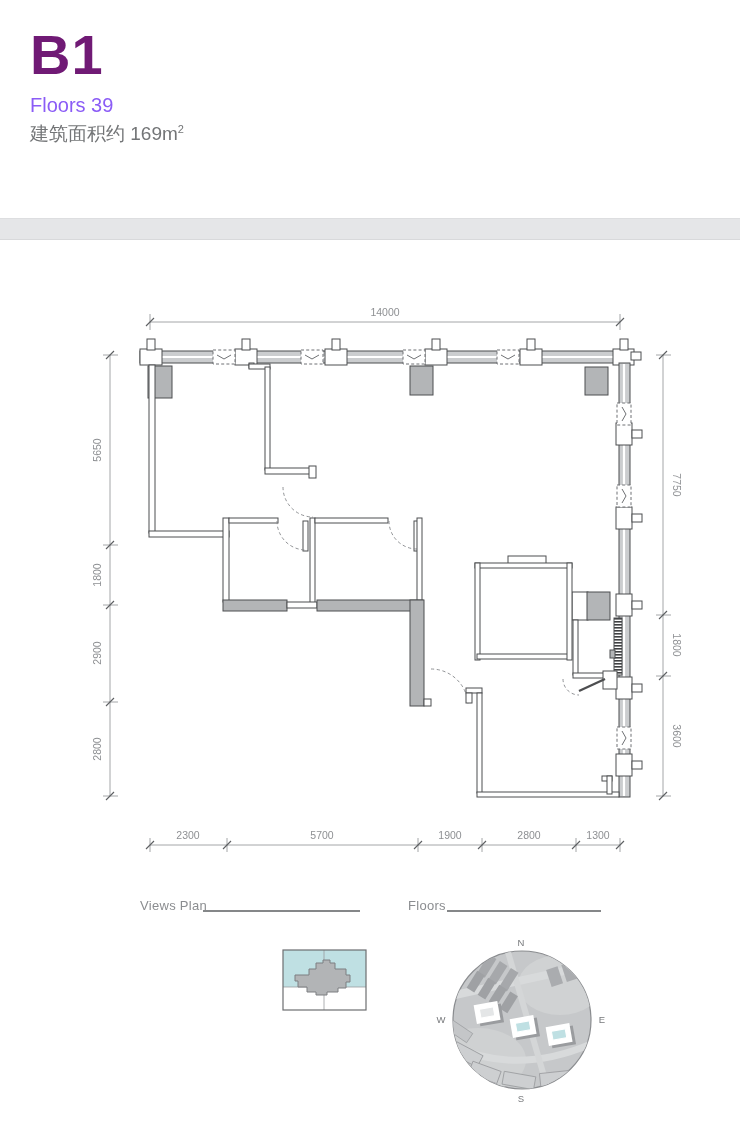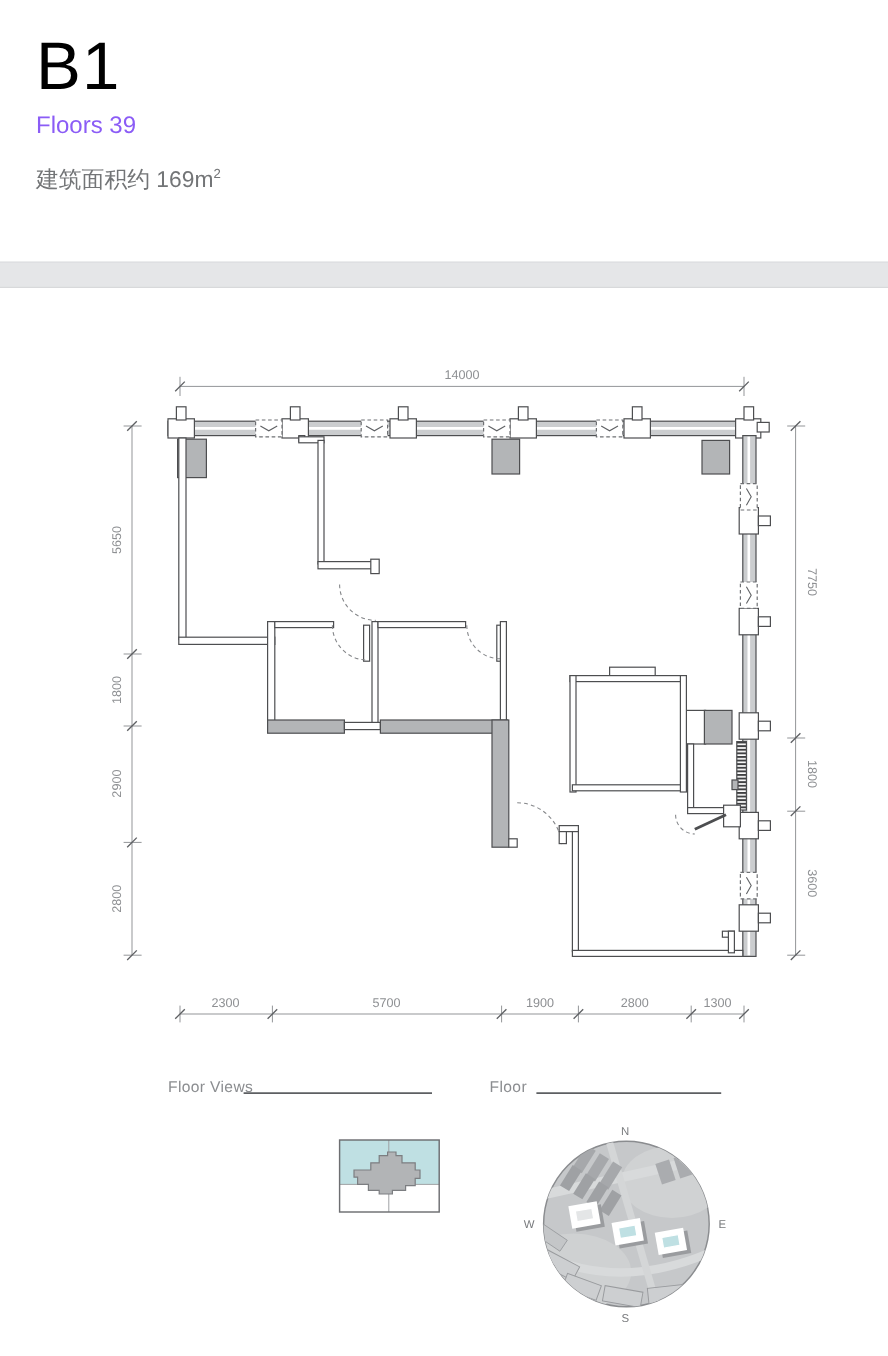--- a/index.html
+++ b/index.html
@@ -3,23 +3,23 @@
 <meta charset="utf-8">
 <style>
   :root{
     --accent-teal:#bfe0e3; --wall-gray:#b3b5b7; --line-dark:#4d4e50;
     --dim-gray:#8e9093; --divider-band:#e5e6e8; --text-gray:#717376;
   }
   html,body{margin:0;padding:0;}
   body{width:740px;height:1130px;position:relative;background:#fff;overflow:hidden;
        font-family:"Liberation Sans", sans-serif;}
   .header{position:absolute;left:30px;top:24px;z-index:2;color:var(--text-gray);}
-  .unit-title{font-size:56px;font-weight:400;letter-spacing:1px;line-height:1.1;color:#000000;}
+  .unit-title{font-size:56px;font-weight:700;letter-spacing:1px;line-height:1.1;color:#701a75;}
   .floors-label{font-size:20px;margin-top:8px;color:#8b5cf6;}
-  .area-label{font-size:19px;margin-top:20px;color:#737577;}
+  .area-label{font-size:19px;margin-top:4px;color:#737577;}
   .area-label sup{font-size:11px;}
   .divider{position:absolute;left:0;top:218px;width:740px;height:20px;
            background:var(--divider-band);border-top:1px solid #dddee0;border-bottom:1px solid #d8d9db;}
   .plan-svg{position:absolute;left:0;top:0;z-index:1;}
   .footer-label{position:absolute;z-index:2;font-size:13px;color:#8b8d90;letter-spacing:.3px;}
   #fp-label{left:140px;top:898px;}
   #vw-label{left:408px;top:898px;}
   .w2{fill:#fff;stroke:var(--line-dark);stroke-width:1;}
   .po{fill:var(--wall-gray);stroke:var(--line-dark);stroke-width:1;}
   .band{fill:#cbcdcf;stroke:var(--line-dark);stroke-width:1;}
@@ -37,22 +37,22 @@
 <body>
 
 <div class="header">
   <div class="unit-title">B1</div>
   <div class="floors-label">Floors 39</div>
   <div class="area-label"><span>建筑面积约 169m</span><sup>2</sup></div>
 </div>
 
 <div class="divider"></div>
 
-<div class="footer-label" id="fp-label">Floor Views</div>
-<div class="footer-label" id="vw-label">Floor</div>
+<div class="footer-label" id="fp-label">Views Plan</div>
+<div class="footer-label" id="vw-label">Floors</div>
 
 <svg class="plan-svg" width="740" height="1130" viewBox="0 0 740 1130">
   <defs>
     <pattern id="hatch" width="4" height="3" patternUnits="userSpaceOnUse">
       <rect width="4" height="3" fill="#fff"></rect>
       <rect width="4" height="1.6" fill="#3f4042"></rect>
     </pattern>
     <clipPath id="cclip">
         <circle cx="522" cy="1020" r="69"></circle>
       </clipPath>

